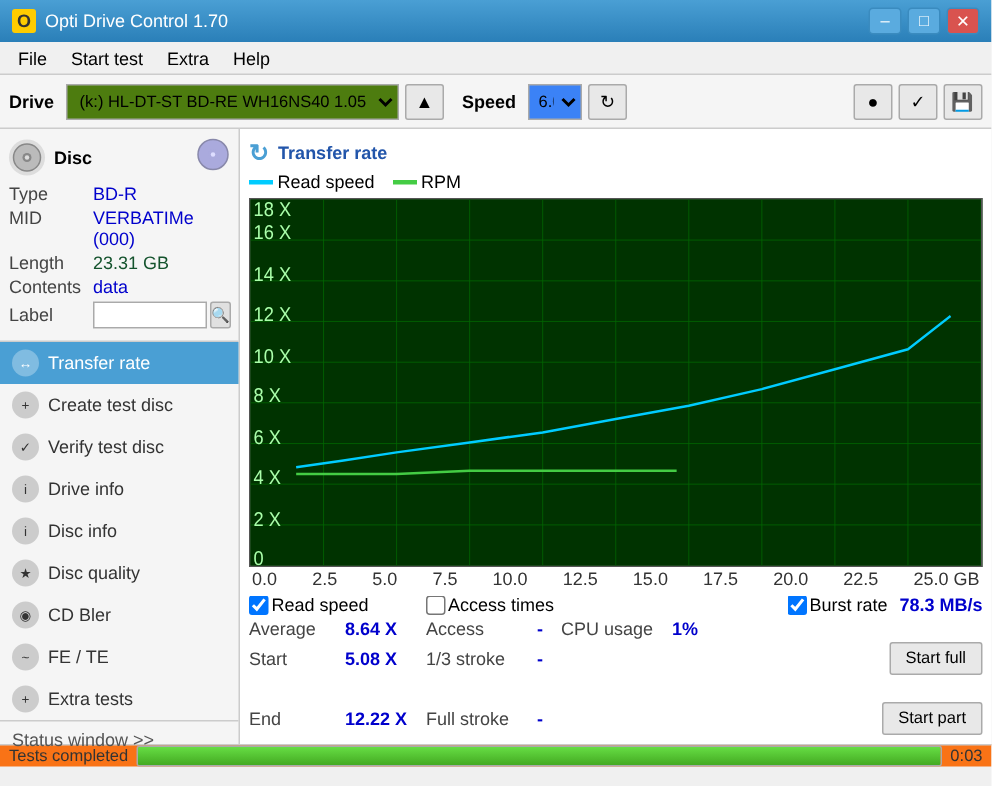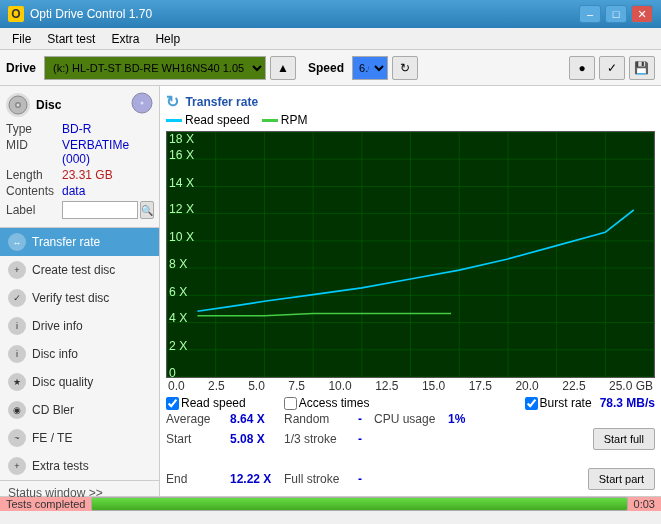--- a/index.html
+++ b/index.html
@@ -122,21 +122,21 @@
       font-size: 10px;
     }
     .disc-title { font-weight: bold; font-size: 12px; }
     .disc-row {
       display: flex;
       padding: 1px 0;
       font-size: 11px;
     }
     .disc-row-label { color: #444; width: 56px; flex-shrink: 0; }
     .disc-row-value { color: #0000cc; }
-    .disc-row-value.black { color: #b91c1c; }
+    .disc-row-value.black { color: #14532d; }
     .label-row {
       display: flex;
       align-items: center;
       padding: 2px 0;
       font-size: 11px;
     }
     .label-input {
       height: 18px;
       border: 1px solid #aaa;
       background: white;
@@ -239,21 +239,21 @@
       border: 1px solid #aaa;
       border-radius: 2px;
       cursor: pointer;
       font-size: 11px;
       white-space: nowrap;
     }
 
     
     .statusbar {
       height: 15px;
-      background: #fca5a5;
+      background: #f97316;
       border-top: 1px solid #ccc;
       display: flex;
       align-items: center;
       padding: 0 6px;
       gap: 6px;
     }
     .status-text { font-size: 11px; color: #333; flex: 0 0 auto; }
     .progress-bar-container {
       flex: 1;
       height: 14px;
@@ -486,21 +486,21 @@
       <label class="checkbox-label">
         <input type="checkbox" checked="" style="">
         <span>Burst rate</span>
       </label>
       <span style="color:#0000cc; font-weight:bold; margin-left:4px;">78.3 MB/s</span>
     </div>
 
     <div class="stats-row" style="margin-top:2px;">
       <span class="stat-label">Average</span>
       <span class="stat-value">8.64 X</span>
-      <span class="stat-label2">Random</span>
+      <span class="stat-label2">Access</span>
       <span class="stat-value2">-</span>
       <span class="stat-label3">CPU usage</span>
       <span class="stat-value3">1%</span>
     </div>
     <div class="stats-row" style="margin-top:2px;">
       <span class="stat-label">Start</span>
       <span class="stat-value">5.08 X</span>
       <span class="stat-label2">1/3 stroke</span>
       <span class="stat-value2">-</span>
       <div style="flex:1;"></div>

